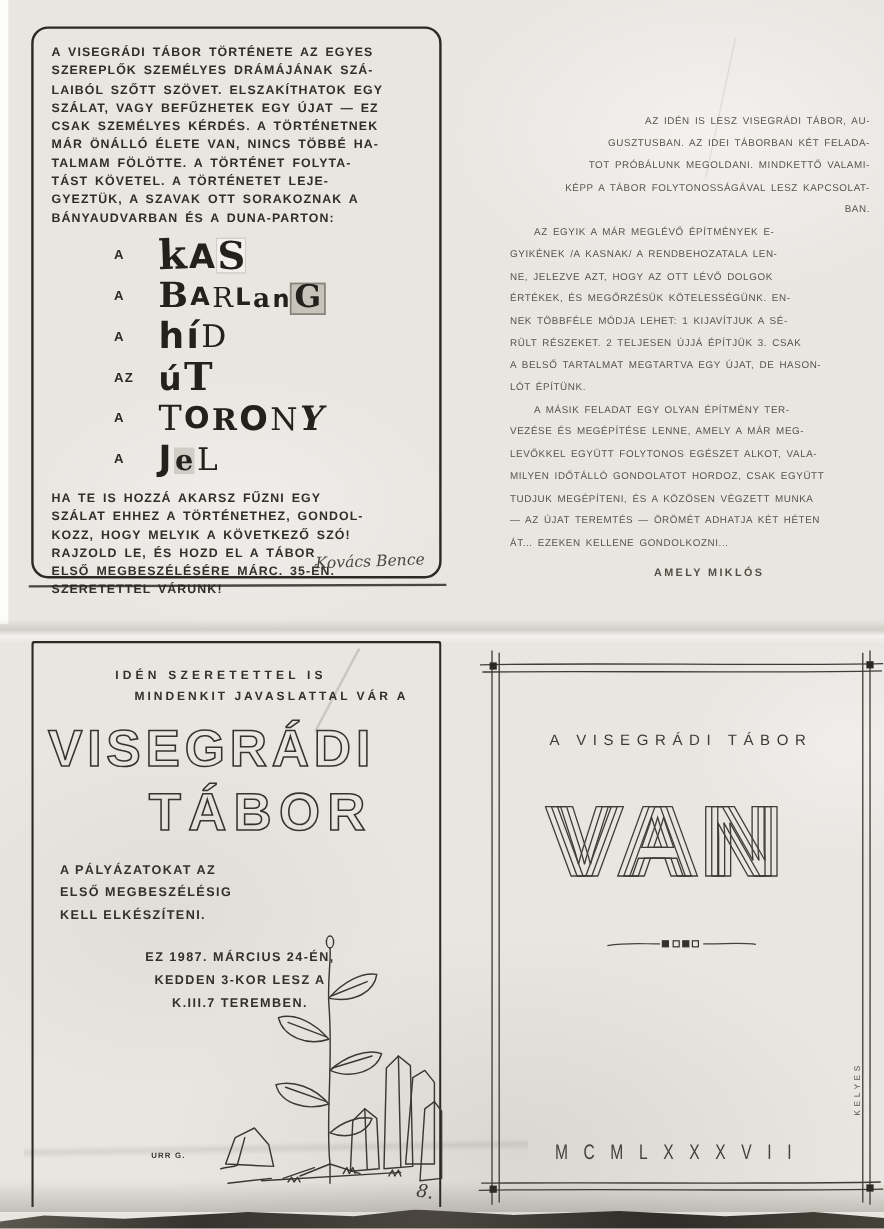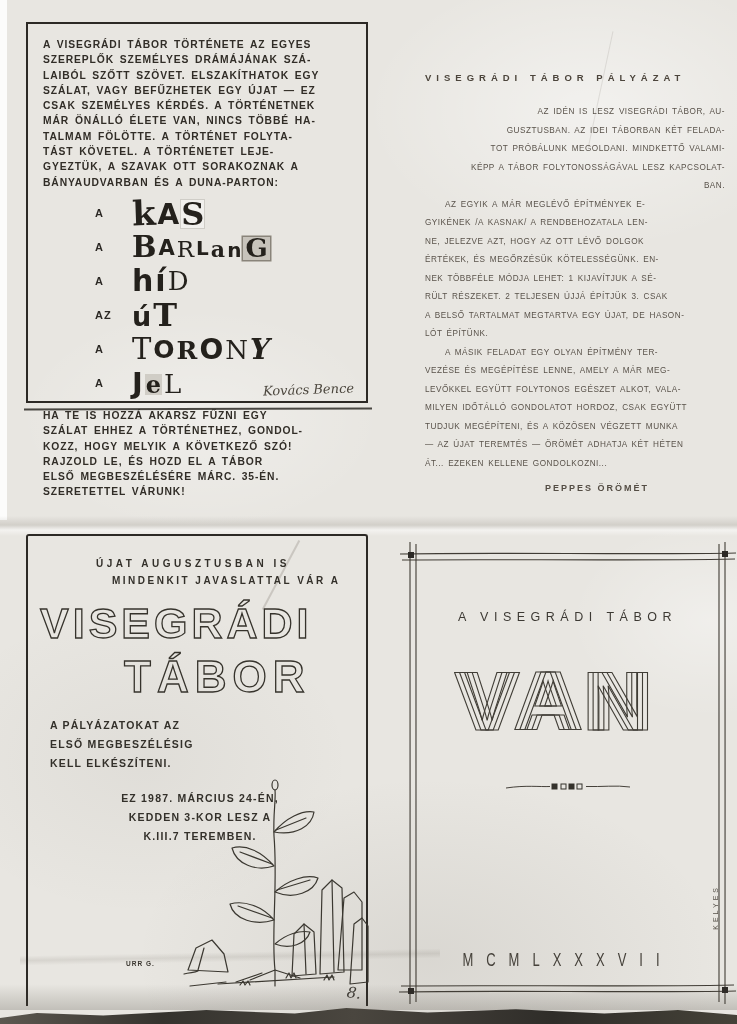--- a/index.html
+++ b/index.html
@@ -20,22 +20,22 @@
   #crease-low{left:20px;top:952px;width:420px;height:10px;
     background:linear-gradient(to bottom, transparent, rgba(110,104,94,.14) 50%, transparent);transform:rotate(-1deg);}
   #edge-left{left:0;top:0;width:7px;height:520px;background:rgba(255,255,255,.85);}
   #bottom-shade{left:0;top:984px;width:737px;height:26px;
     background:linear-gradient(to bottom, transparent, rgba(80,75,66,.25));}
   #bottom-band{position:absolute;left:0;bottom:0;width:737px;height:20px;
     background:linear-gradient(to right,#5c5850,#35332e 22%,#4a463f 48%,#2f2d29 75%,#454238);
     clip-path:polygon(0 70%,5% 45%,14% 58%,28% 30%,40% 48%,47% 20%,58% 42%,70% 26%,82% 48%,92% 30%,100% 55%,100% 100%,0 100%);}
 
   
-  #panel-a{position:absolute;left:26px;top:22px;width:342px;height:381px;
-    border:2.5px solid #2c2925;border-radius:0;box-sizing:border-box;
+  #panel-a{position:absolute;left:26px;top:22px;width:342px;height:460px;
+    border:2.5px solid #2c2925;border-radius:14px;box-sizing:border-box;
     padding:13px 13px 0 15px;color:#312d27;}
   #panel-a::after{content:"";position:absolute;left:-4px;right:-6px;bottom:-9px;height:2px;
     background:#2c2925;opacity:.85;transform:rotate(-.2deg);}
   .hand{font-weight:600;letter-spacing:.9px;word-spacing:2px;white-space:pre-line;}
   #panel-a .hand{font-size:10.3px;line-height:15.3px;}
   #word-list{margin:6px 0 4px 52px;}
   .word-row{display:flex;align-items:center;height:34px;}
   .article{width:36px;font-size:11px;font-weight:700;letter-spacing:1px;color:#2c2925;}
   .collage{display:inline-flex;align-items:baseline;color:#24211c;}
   .collage .ch{display:inline-block;line-height:.9;margin:0 1px;}
@@ -185,46 +185,45 @@
     <div class="hand" id="outro">HA TE IS HOZZÁ AKARSZ FŰZNI EGY
 SZÁLAT EHHEZ A TÖRTÉNETHEZ, GONDOL-
 KOZZ, HOGY MELYIK A KÖVETKEZŐ SZÓ!
 RAJZOLD LE, ÉS HOZD EL A TÁBOR
 ELSŐ MEGBESZÉLÉSÉRE MÁRC. 35-ÉN.
 SZERETETTEL VÁRUNK!</div>
     <div id="sig-a">Kovács Bence</div>
   </div>
 
   <div id="panel-b">
-    <div id="heading-b">VISEGRÁDI TÁBOR PÁLYÁZAT</div>
     <p class="first">AZ IDÉN IS LESZ VISEGRÁDI TÁBOR, AU-
 GUSZTUSBAN. AZ IDEI TÁBORBAN KÉT FELADA-
 TOT PRÓBÁLUNK MEGOLDANI. MINDKETTŐ VALAMI-
 KÉPP A TÁBOR FOLYTONOSSÁGÁVAL LESZ KAPCSOLAT-
 BAN.</p>
     <p class="indent">AZ EGYIK A MÁR MEGLÉVŐ ÉPÍTMÉNYEK E-
 GYIKÉNEK /A KASNAK/ A RENDBEHOZATALA LEN-
 NE, JELEZVE AZT, HOGY AZ OTT LÉVŐ DOLGOK
 ÉRTÉKEK, ÉS MEGŐRZÉSÜK KÖTELESSÉGÜNK. EN-
 NEK TÖBBFÉLE MÓDJA LEHET: 1 KIJAVÍTJUK A SÉ-
 RÜLT RÉSZEKET. 2 TELJESEN ÚJJÁ ÉPÍTJÜK 3. CSAK
 A BELSŐ TARTALMAT MEGTARTVA EGY ÚJAT, DE HASON-
 LÓT ÉPÍTÜNK.</p>
     <p class="indent">A MÁSIK FELADAT EGY OLYAN ÉPÍTMÉNY TER-
 VEZÉSE ÉS MEGÉPÍTÉSE LENNE, AMELY A MÁR MEG-
 LEVŐKKEL EGYÜTT FOLYTONOS EGÉSZET ALKOT, VALA-
 MILYEN IDŐTÁLLÓ GONDOLATOT HORDOZ, CSAK EGYÜTT
 TUDJUK MEGÉPÍTENI, ÉS A KÖZÖSEN VÉGZETT MUNKA
 — AZ ÚJAT TEREMTÉS — ÖRÖMÉT ADHATJA KÉT HÉTEN
 ÁT...  EZEKEN KELLENE GONDOLKOZNI...</p>
-    <div id="sig-b">PEPPES ÖRÖMÉT</div>
+    <div id="sig-b">AMELY MIKLÓS</div>
   </div>
 
   <div id="panel-c">
-    <div id="c-line1">ÚJAT AUGUSZTUSBAN IS</div>
+    <div id="c-line1">IDÉN SZERETETTEL IS</div>
     <div id="c-line2">MINDENKIT JAVASLATTAL VÁR A</div>
     <svg id="c-title-svg" width="330" height="112">
       <g fill="none" stroke="#36332c" stroke-width="1.3" font-family="Liberation Sans, sans-serif" font-weight="bold">
         <text x="4" y="42" font-size="43" style="letter-spacing:4px">VISEGRÁDI</text>
         <text x="88" y="96" font-size="44" style="letter-spacing:6px">TÁBOR</text>
       </g>
     </svg>
     <div id="c-body">
       <p>A PÁLYÁZATOKAT AZ
 ELSŐ MEGBESZÉLÉSIG

